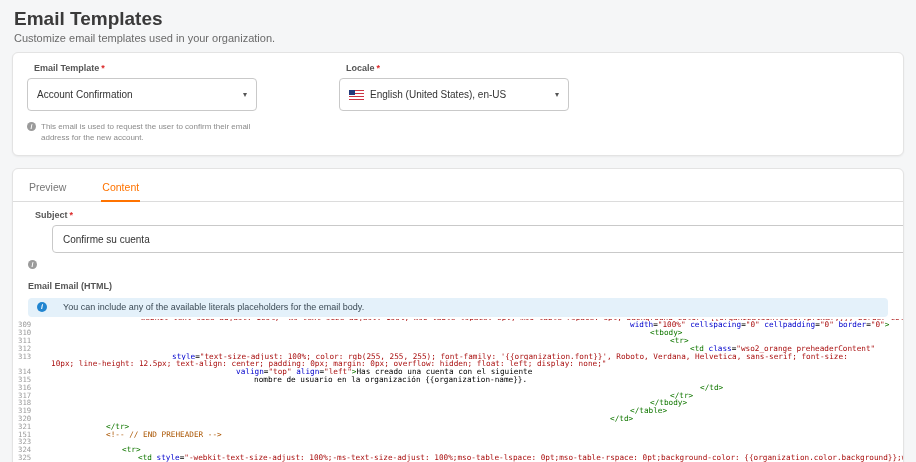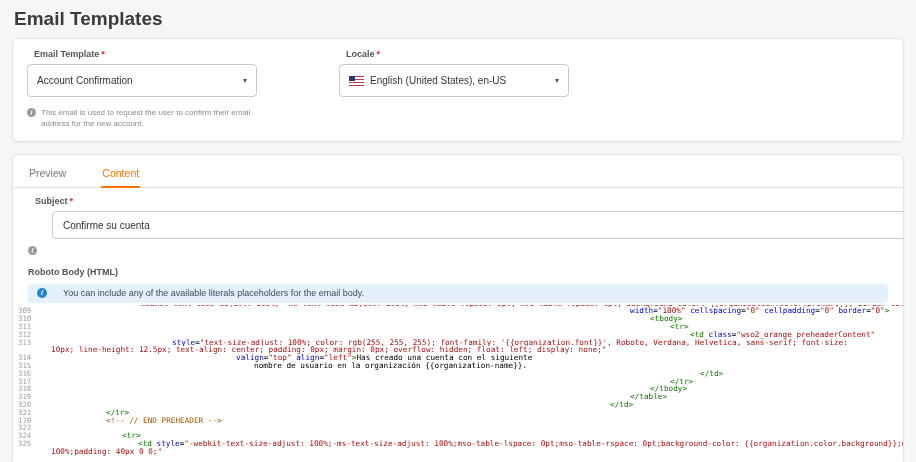--- a/index.html
+++ b/index.html
@@ -48,20 +48,21 @@
   .tk-c{color:var(--c-code_comment);}
   .tk-x{color:#000;}
   .tk-p{color:#000;}
 </style>
 </head>
 <body>
 
 <div class="page">
 
   <h1 class="title">Email Templates</h1>
+  <div class="subtitle">Customize email templates used in your organization.</div>
 
   <section class="card card-select">
     <div class="form-row">
 
       <div class="field">
         <label class="field-label">
           <span>Email Template</span><span class="req">*</span>
         </label>
         <div class="dropdown" role="listbox">
           <span class="dd-value">Account Confirmation</span>
@@ -98,21 +99,21 @@
     <div class="card-body">
       <label class="field-label">
         <span>Subject</span><span class="req">*</span>
       </label>
       <input class="text-input" type="text" value="Confirme su cuenta" style="">
 
       <div class="hint subject-hint">
         <span class="info-i">i</span>
       </div>
 
-      <div class="body-label">Roboto Body (HTML)</div>
+      <div class="body-label">Email Email (HTML)</div>
 
       <div class="banner">
         <span class="banner-i">i</span>
         <span>You can include any of the available literals placeholders for the email body.</span>
       </div>
 
       <div class="editor">
         <div>
             <div class="ed-row ed-clip">
               <div class="ed-gutter"></div>
@@ -168,21 +169,21 @@
             </div>
             <div class="ed-row">
               <div class="ed-gutter">320</div>
               <div class="ed-code" style="padding-left: 567px;"><span class="tk-t">&lt;/td&gt;</span></div>
             </div>
             <div class="ed-row">
               <div class="ed-gutter">321</div>
               <div class="ed-code" style="padding-left: 63px;"><span class="tk-t">&lt;/tr&gt;</span></div>
             </div>
             <div class="ed-row">
-              <div class="ed-gutter">170</div>
+              <div class="ed-gutter">151</div>
               <div class="ed-code" style="padding-left: 63px;"><span class="tk-c">&lt;!-- // END PREHEADER --&gt;</span></div>
             </div>
             <div class="ed-row">
               <div class="ed-gutter">323</div>
               <div class="ed-code" style="padding-left: 8px;"></div>
             </div>
             <div class="ed-row">
               <div class="ed-gutter">324</div>
               <div class="ed-code" style="padding-left: 79px;"><span class="tk-t">&lt;tr&gt;</span></div>
             </div>

